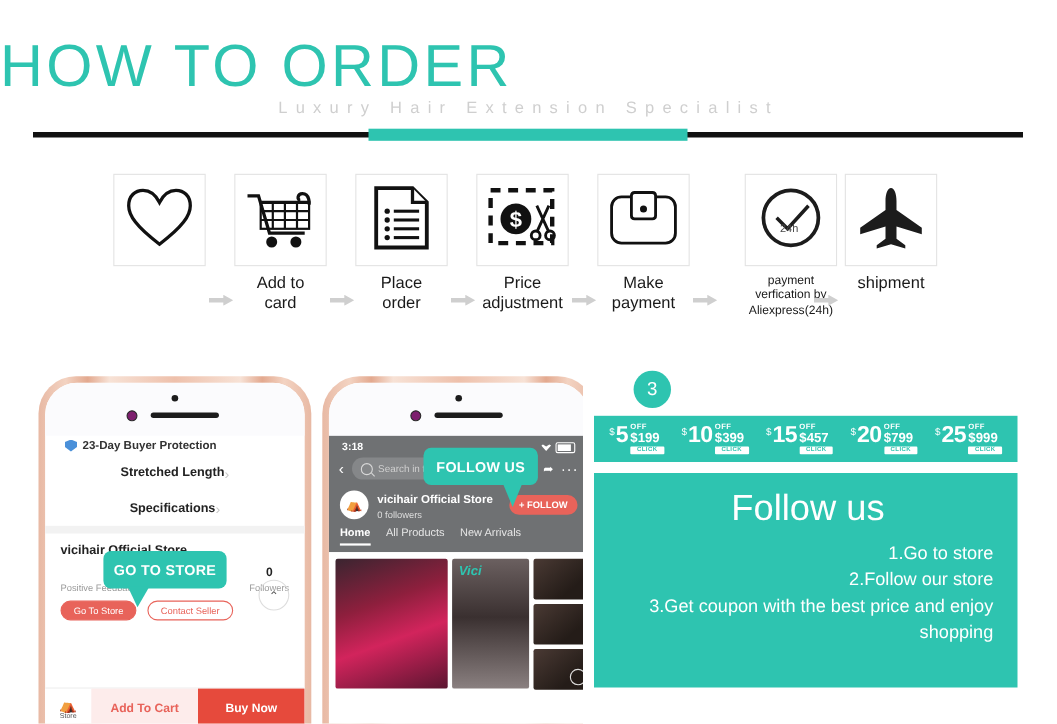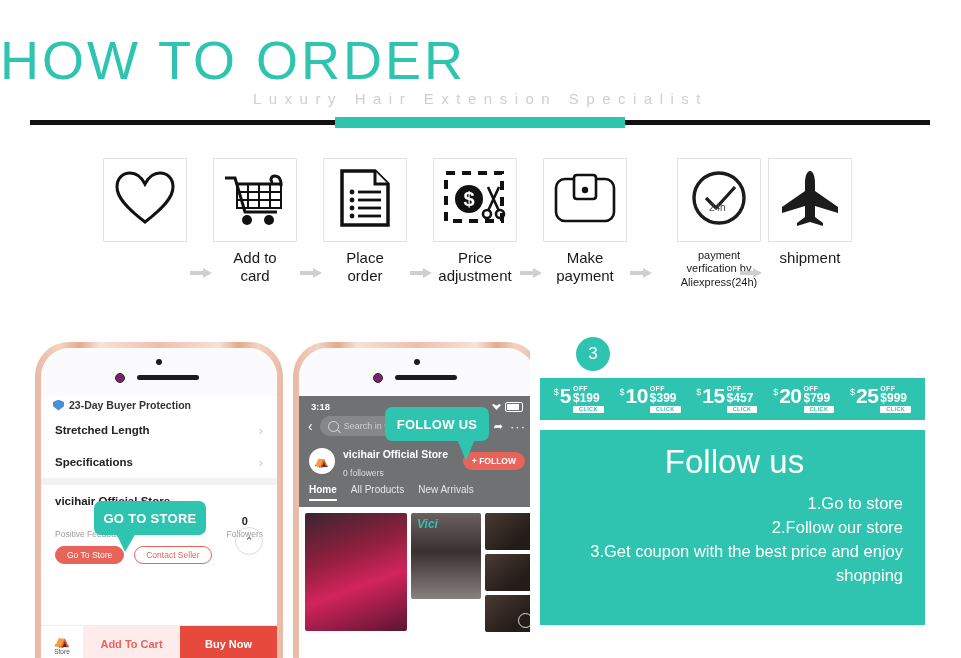--- a/index.html
+++ b/index.html
@@ -58,26 +58,26 @@
     position:relative;width:100%;height:100%;
     background:#fff;border-radius:29px 29px 0 0;overflow:hidden;
   }
   .notch-area{height:48px;background:#fbfbfd;position:relative;}
   .cam-dot{position:absolute;left:50%;margin-left:-3px;top:11px;width:6px;height:6px;border-radius:50%;background:#1c1c1c;}
   .sensor{position:absolute;left:50%;margin-left:-44px;top:25px;width:8px;height:8px;border-radius:50%;background:#7d1f6e;border:1px solid #2a2a2a;}
   .speaker{position:absolute;left:50%;margin-left:-22px;top:27px;width:62px;height:5px;border-radius:3px;background:#1c1c1c;}
 
   
   .p1row{
-    display:flex;align-items:center;justify-content:space-between;
+    display:flex;align-items:center;justify-content:center;
     padding:0 14px;height:32px;font-size:11.5px;font-weight:bold;color:#222;
   }
   .p1row .chev{color:#c9c9c9;font-weight:normal;font-size:13px;}
   .p1top{
-    display:flex;align-items:center;gap:5px;padding:0 12px;height:18px;
+    display:flex;align-items:center;gap:5px;padding:0 18px;height:18px;
     font-size:10.5px;font-weight:bold;color:#333;overflow:hidden;
   }
   .shield{width:11px;height:11px;background:#4a90d9;
     clip-path:polygon(50% 0,100% 22%,100% 62%,50% 100%,0 62%,0 22%);flex:0 0 auto;}
   .sep{height:7px;background:#f2f2f2;}
   .store-block{padding:10px 14px 0 14px;position:relative;}
   .store-name{font-size:11.5px;font-weight:bold;color:#222;}
   .stats{display:flex;justify-content:space-between;margin-top:8px;}
   .stat{text-align:right;}
   .stat .v{font-size:11px;font-weight:bold;color:#222;}
@@ -132,30 +132,30 @@
   .searchbox{flex:1;height:20px;border-radius:10px;background:#858789;display:flex;align-items:center;gap:5px;padding:0 8px;}
   .mag{width:9px;height:9px;border:1.4px solid #d8d8d8;border-radius:50%;position:relative;flex:0 0 auto;}
   .mag:after{content:"";position:absolute;right:-3px;bottom:-2px;width:4px;height:1.4px;background:#d8d8d8;transform:rotate(45deg);}
   .sph{font-size:9px;color:#cfcfcf;}
   .shareic{color:#fff;font-size:11px;}
   .dotsic{color:#fff;font-size:13px;letter-spacing:1px;}
   .storerow{display:flex;align-items:center;gap:8px;padding:4px 10px 2px 10px;}
   .avatar{width:26px;height:26px;border-radius:50%;background:#fff;display:flex;align-items:center;justify-content:center;font-size:12px;color:#555;flex:0 0 auto;}
   .stxt{flex:1;}
   .stxt .n{font-size:10.5px;font-weight:bold;color:#fff;}
-  .stxt .f{font-size:8.5px;color:#dedede;margin-top:6px;}
+  .stxt .f{font-size:8.5px;color:#dedede;margin-top:1px;}
   .followbtn{background:#e8635a;color:#fff;font-size:8.5px;font-weight:bold;border-radius:10px;padding:4px 9px;white-space:nowrap;}
   .navtabs{display:flex;gap:14px;padding:4px 10px 0 10px;}
   .navtab{font-size:10px;color:#e6e6e6;padding-bottom:4px;}
   .navtab.active{color:#fff;font-weight:bold;border-bottom:2px solid #fff;}
   .grid{display:flex;gap:4px;padding:6px 6px 0 6px;background:#fff;}
   .gcol{display:flex;flex-direction:column;gap:4px;}
   .tile{border-radius:2px;overflow:hidden;position:relative;}
   .tile.a{width:102px;height:118px;background:linear-gradient(160deg,#3a2530 0%,#8e1f3d 35%,#d2245c 60%,#5b1530 100%);}
-  .tile.b{width:70px;height:86px;background:linear-gradient(180deg,#6b6060 0%,#3a3030 45%,#8a8080 100%);}
+  .tile.b{width:70px;height:118px;background:linear-gradient(180deg,#6b6060 0%,#3a3030 45%,#8a8080 100%);}
   .tile.c{width:52px;height:37px;background:linear-gradient(140deg,#4a3a34 0%,#241c18 70%);}
   .brandmark{position:absolute;left:6px;top:4px;color:#2ec4b0;font-size:12px;font-style:italic;font-weight:bold;}
   .refresh{position:absolute;right:4px;bottom:4px;width:13px;height:13px;border-radius:50%;border:1.4px solid rgba(255,255,255,.85);}
 
   
   .badge3{
     position:absolute;left:576px;top:337px;width:34px;height:34px;border-radius:50%;
     background:#2ec4b0;color:#fff;display:flex;align-items:center;justify-content:center;
     font-size:17px;font-weight:400;
   }

